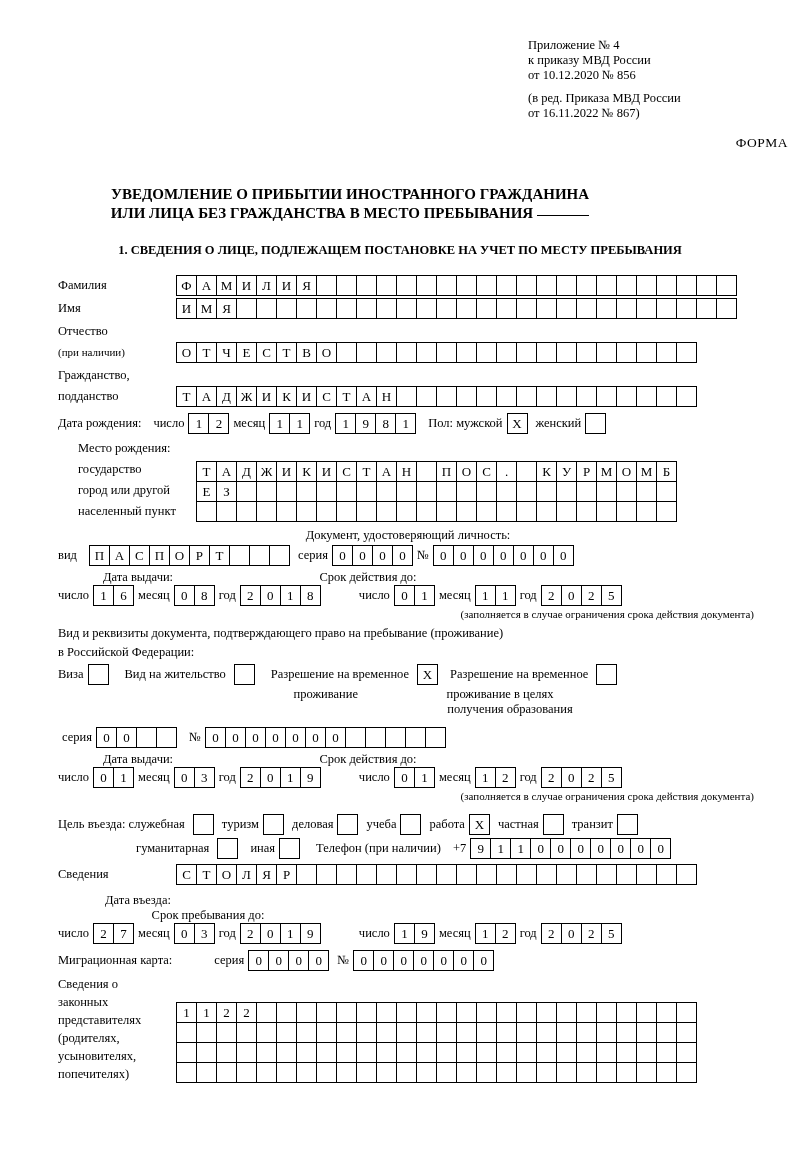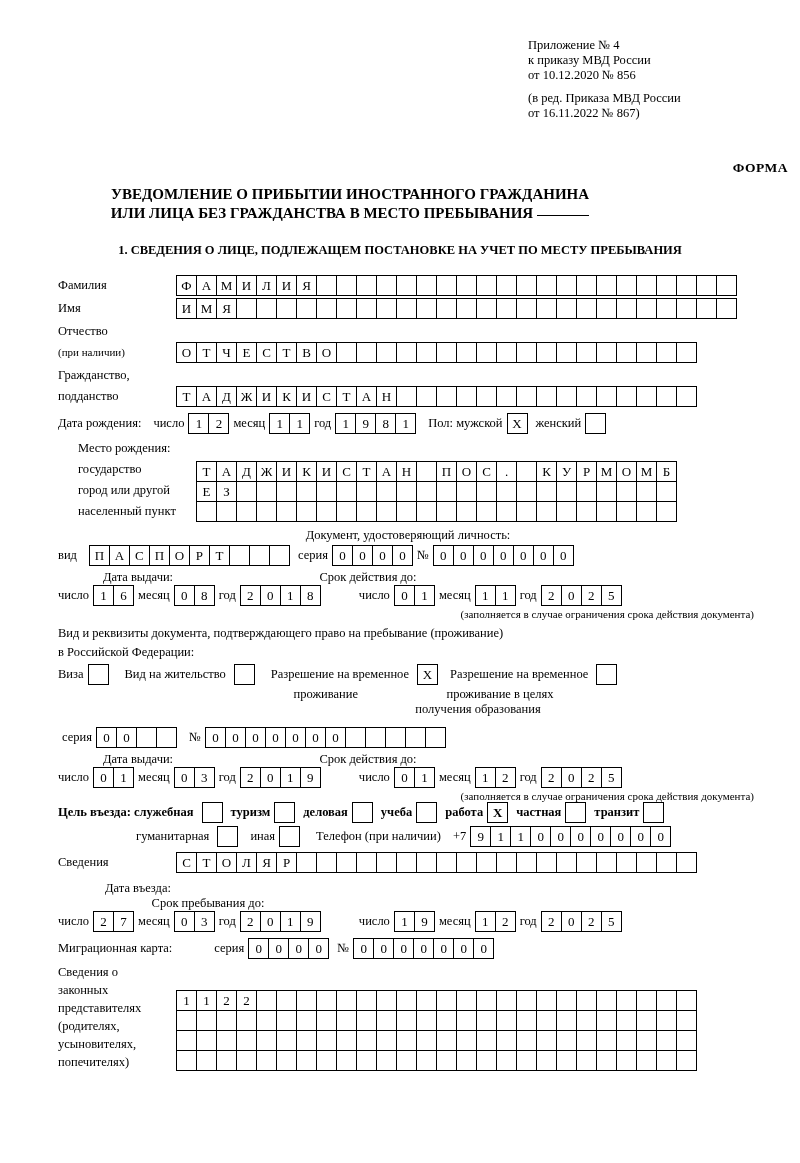--- a/index.html
+++ b/index.html
@@ -26,23 +26,23 @@
     top: 38px;
     right: 40px;
     width: 260px;
     font-size: 12.5px;
     line-height: 15px;
     text-align: left;
   }
   .header-block .gap { height: 8px; }
   .forma {
     position: absolute;
-    top: 160px;
+    top: 135px;
     right: 40px;
-    font-weight: bold;
+    font-weight: normal;
     font-size: 13.5px;
     letter-spacing: 0.5px;
   }
   .title {
     position: absolute;
     top: 185px;
     left: 0;
     width: 700px;
     text-align: center;
     font-weight: bold;
@@ -509,21 +509,21 @@
         <span class="inlinebx ml8">X</span>
         <span class="line-label ml12">Разрешение на временное</span>
         <span class="inlinebx ml8"></span>
       </div>
     </div>
 
     <div style="display:flex; margin-top:2px;">
       <div style="width:300px; text-align:right; padding-right:22px;">проживание</div>
       <div style="width:240px; text-align:center;">проживание в целях</div>
     </div>
-    <div style="display:flex;">
+    <div style="display:flex;gap:32px;">
       <div style="width:300px;"></div>
       <div style="width:240px; text-align:center;">получения образования</div>
     </div>
 
     <div class="row" style="margin-top:10px;">
       <div class="grp">
         <span class="line-label" style="margin-left:4px;">серия</span>
         <span class="boxes ml4">
           <span class="bx">0</span>
           <span class="bx">0</span>
@@ -587,21 +587,21 @@
           <span class="bx">2</span>
           <span class="bx">0</span>
           <span class="bx">2</span>
           <span class="bx">5</span>
         </span>
       </div>
     </div>
 
     <div class="sub-note" style="text-align:right; margin-top:1px; padding-right:4px;">(заполняется в случае ограничения срока действия документа)</div>
 
-    <div class="row" style="margin-top:0;font-weight:bold;">
+    <div class="row" style="margin-top:12px;">
       <div class="grp">
         <span class="line-label">Цель въезда: служебная</span>
         <span class="inlinebx ml8"></span>
         <span class="line-label ml8">туризм</span>
         <span class="inlinebx ml4"></span>
         <span class="line-label ml8">деловая</span>
         <span class="inlinebx ml4"></span>
         <span class="line-label ml8">учеба</span>
         <span class="inlinebx ml4"></span>
         <span class="line-label ml8">работа</span>

